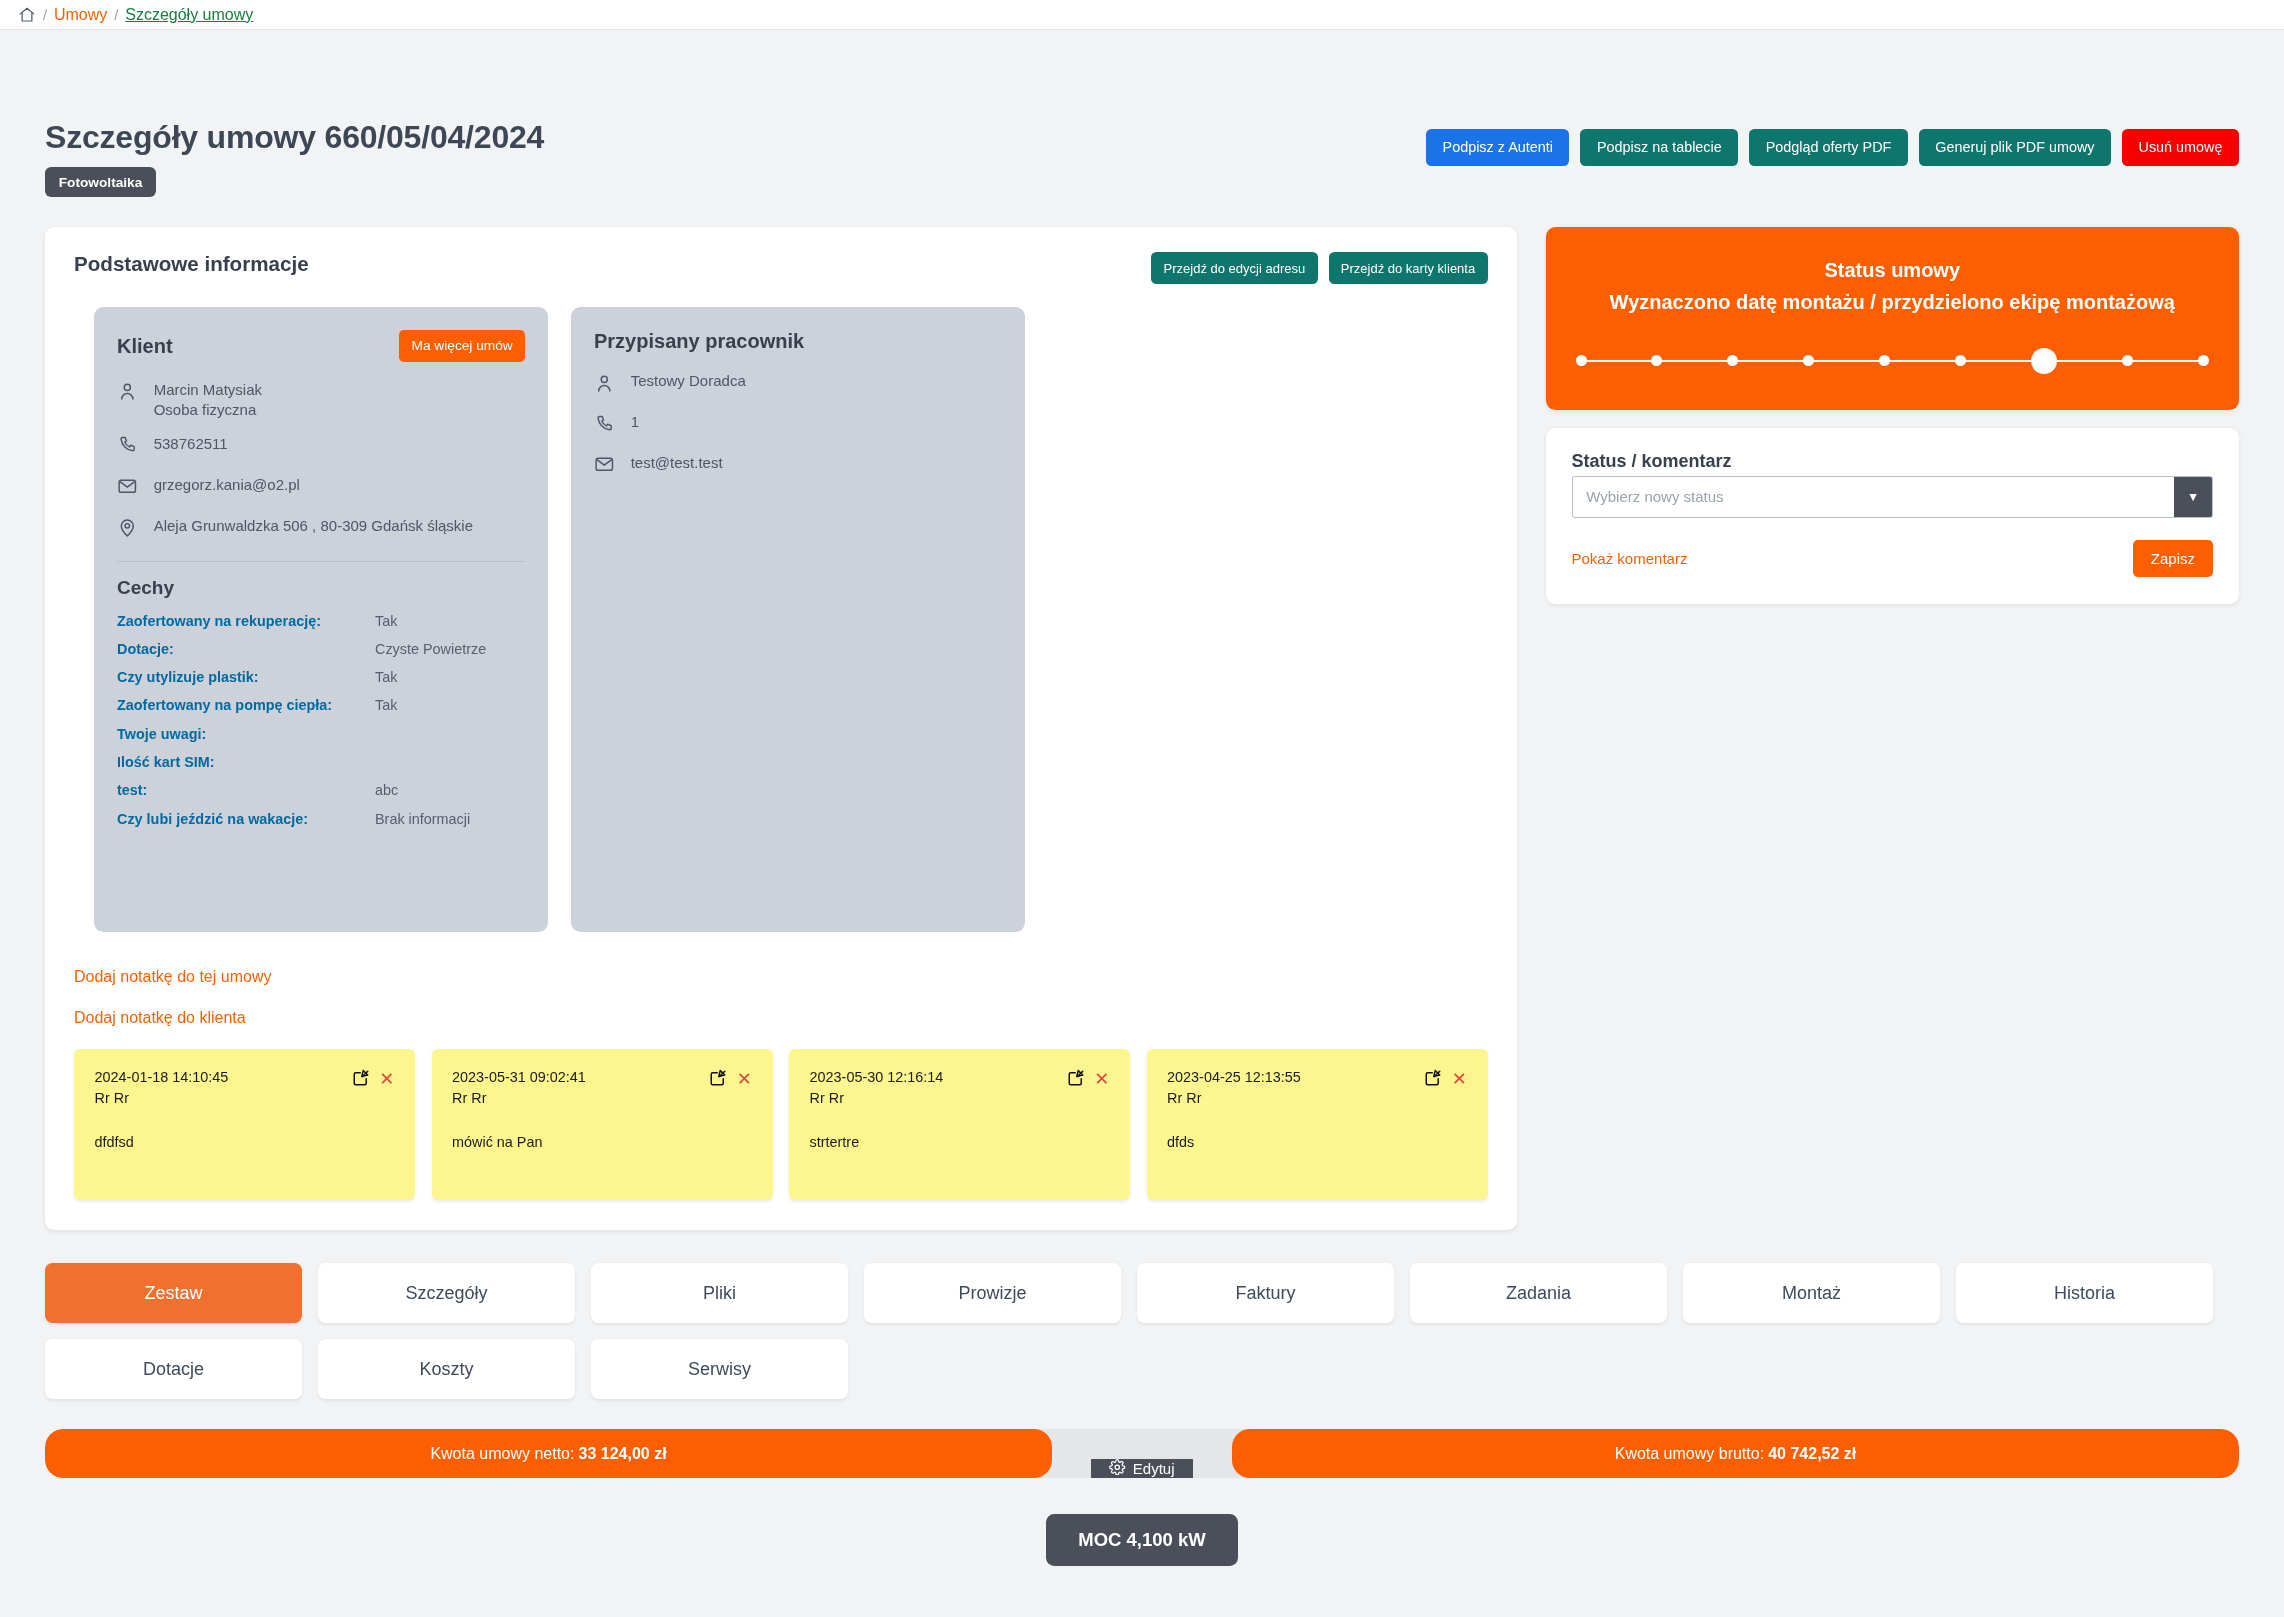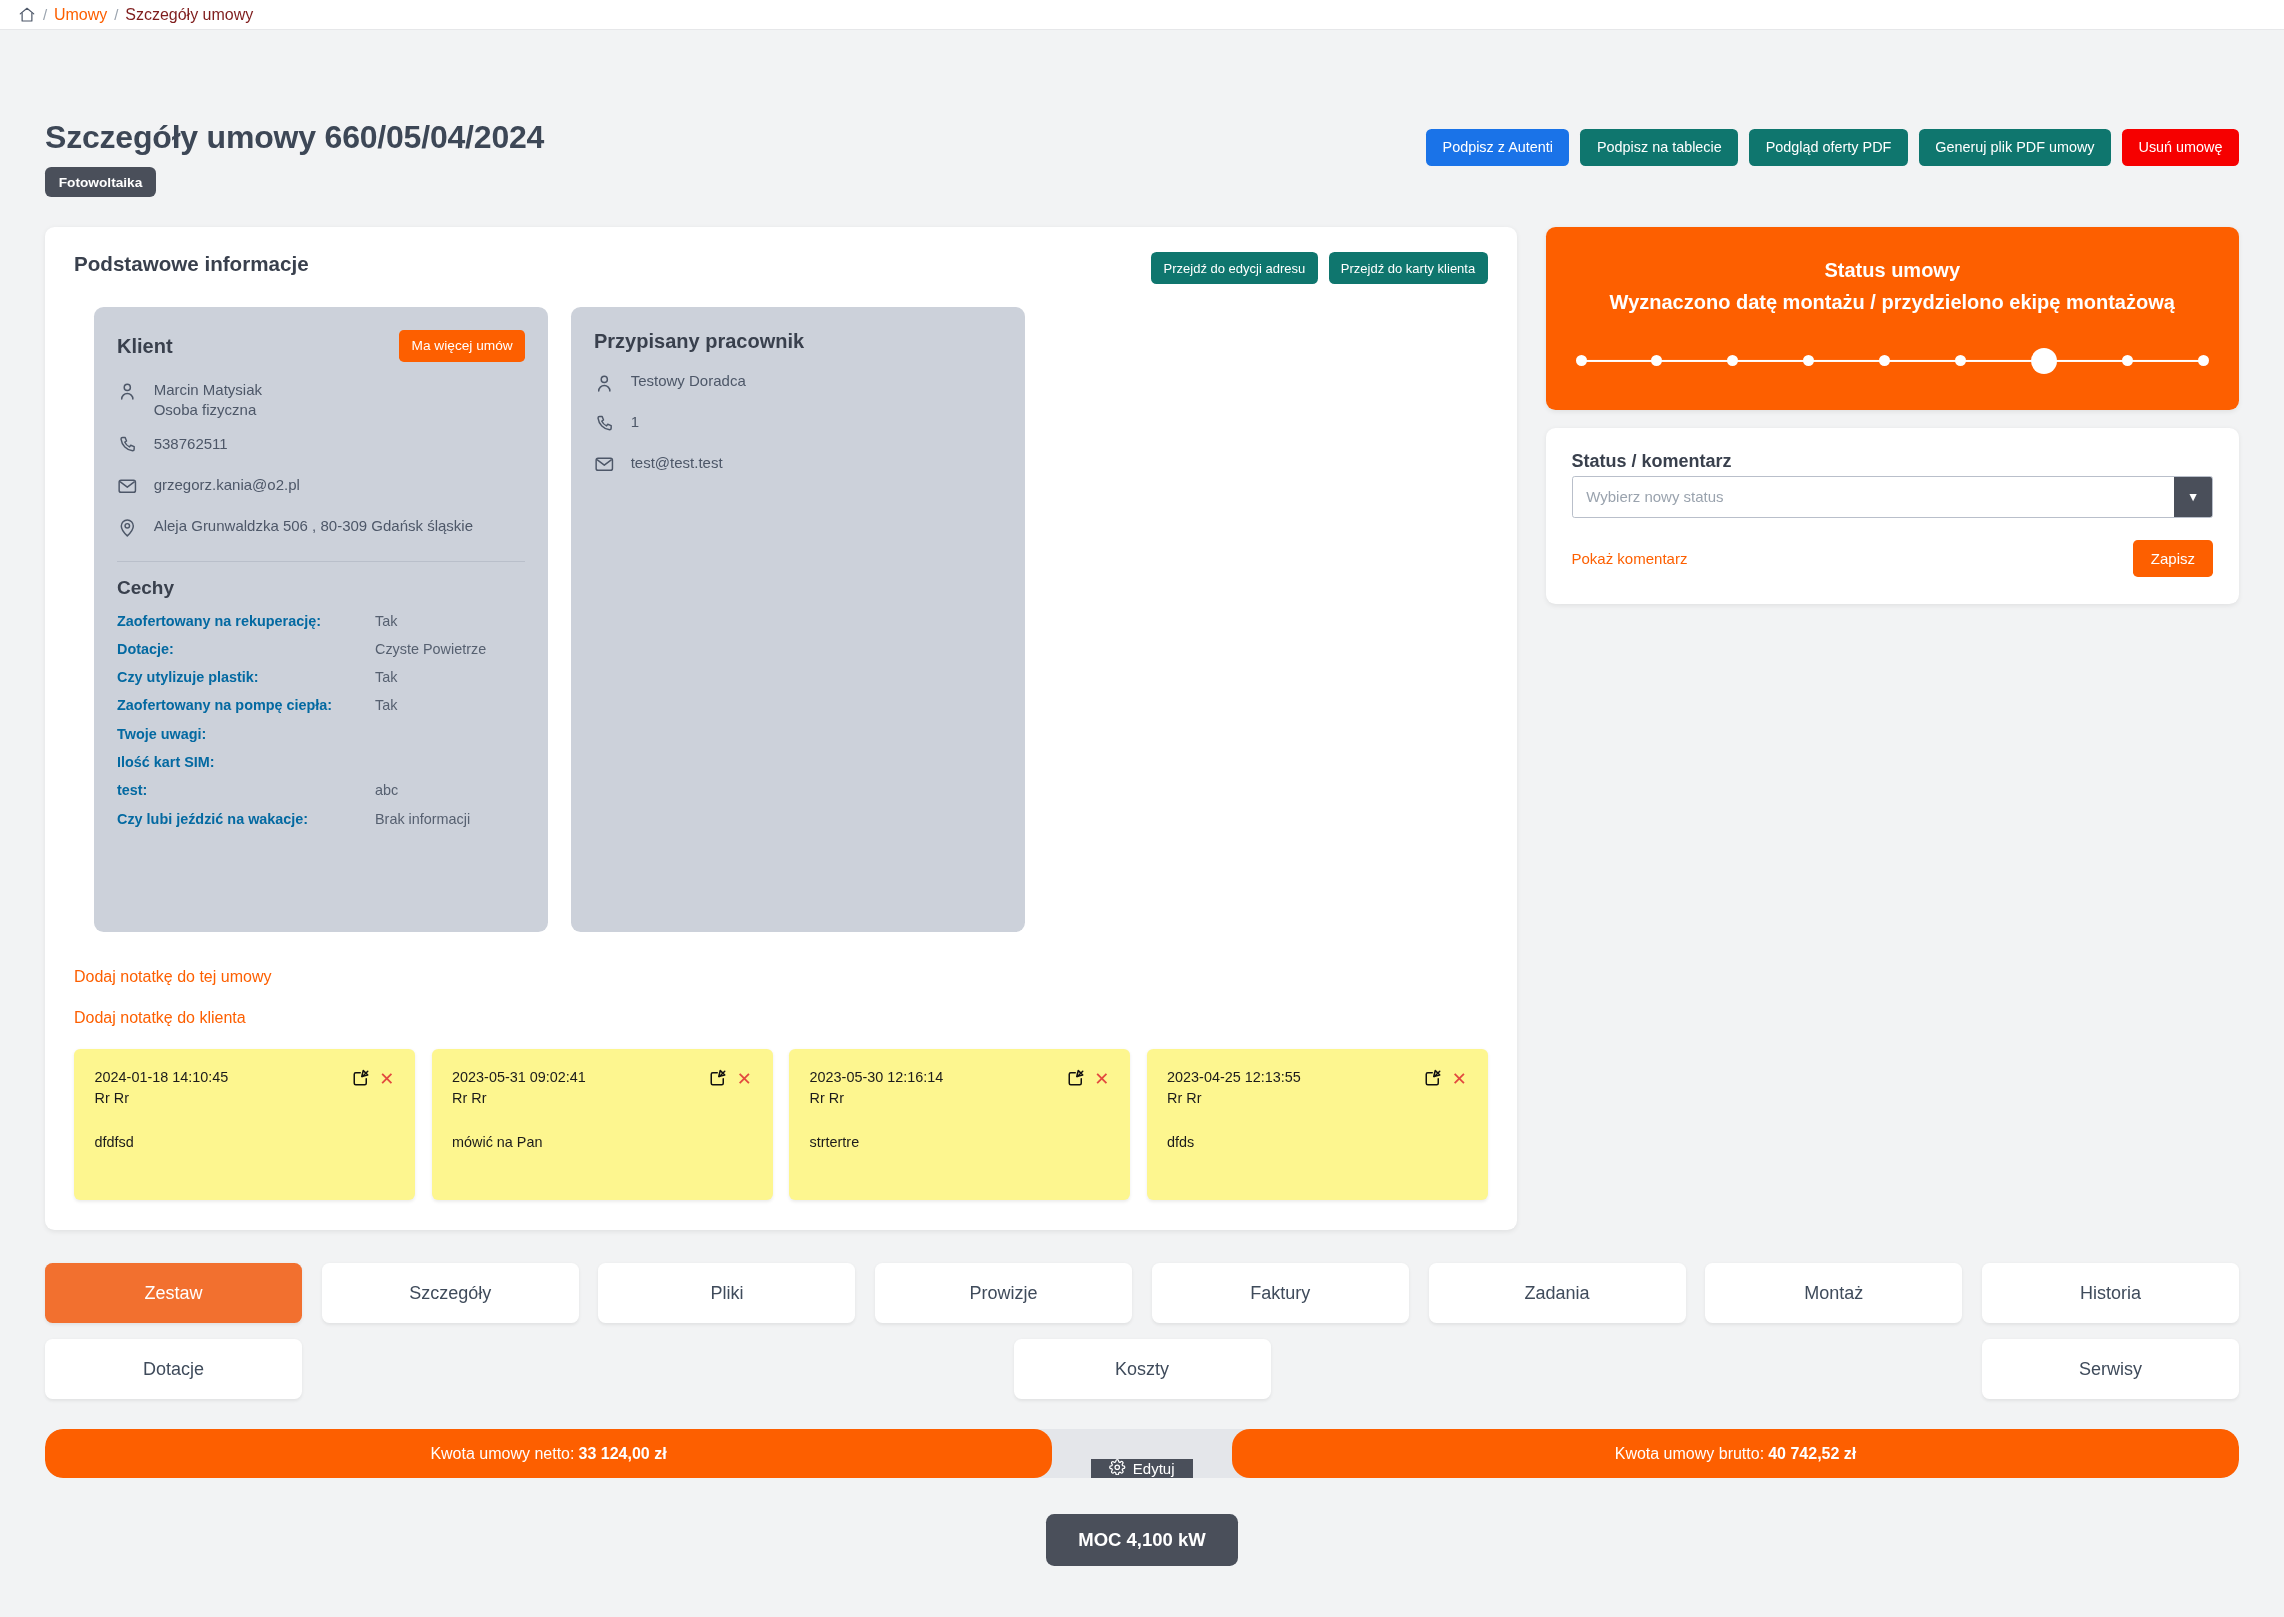--- a/index.html
+++ b/index.html
@@ -20,21 +20,21 @@
     display: flex;
     align-items: center;
     padding: 0 18px;
     gap: 6.9px;
     font-size: 16px;
     border-bottom: 0.7px solid #e6e7e9;
   }
   .breadcrumb-bar .home-ico { display: flex; align-items: center; }
   .breadcrumb-bar .sep { color: #9aa3ae; font-size: 15px; }
   .bc-link { color: #fd5f00; text-decoration: none; }
-  .bc-current { color: #7f1d1d; }
+  .bc-current { color: #15803d; text-decoration: underline; }
 
   
   .page { padding: 0 45px; }
 
   .title-row {
     display: flex;
     align-items: flex-start;
     justify-content: space-between;
     padding-top: 89px;
   }
@@ -257,21 +257,20 @@
     border-radius: 4.8px; font-size: 15px; padding: 11px 18px;
     cursor: pointer; font-family: inherit; line-height: 1;
   }
 
   
   .tabs {
     display: flex;
     flex-wrap: wrap;
     gap: 16px;
     margin-top: 33px;
-    justify-content: space-between;
   }
   .tab {
     flex: 0 0 257px;
     background: #fff;
     border: none;
     border-radius: 7.5px;
     height: 60px;
     font-size: 18px;
     color: #3f4b5b;
     font-family: inherit;

